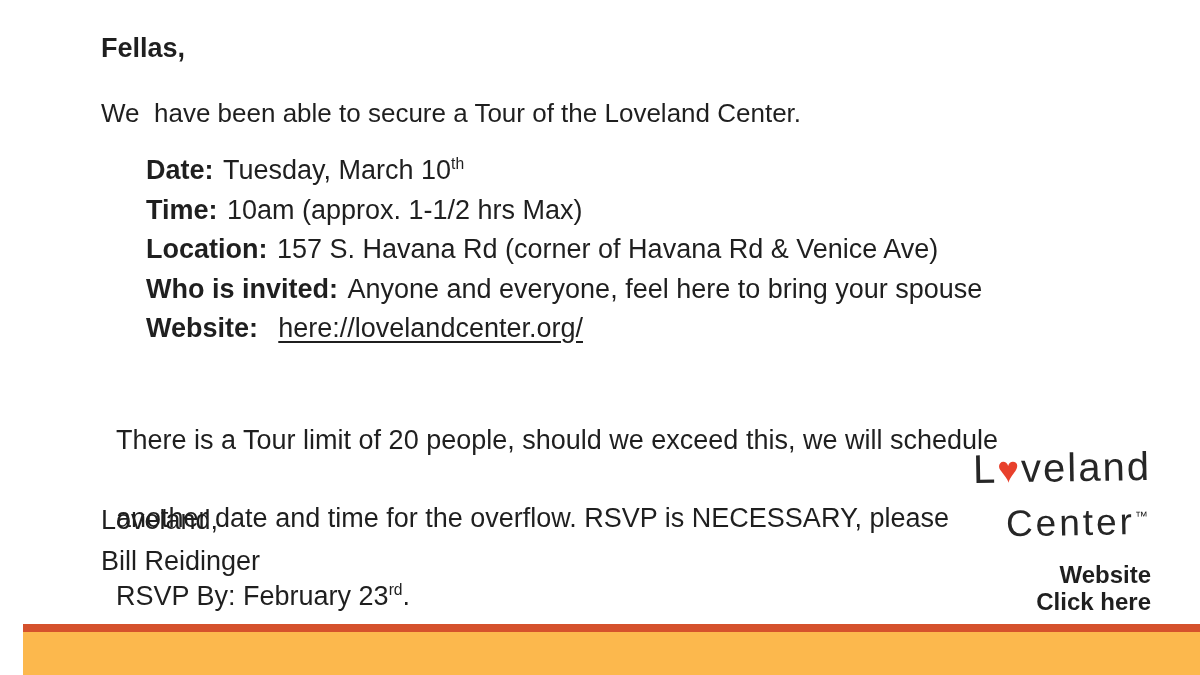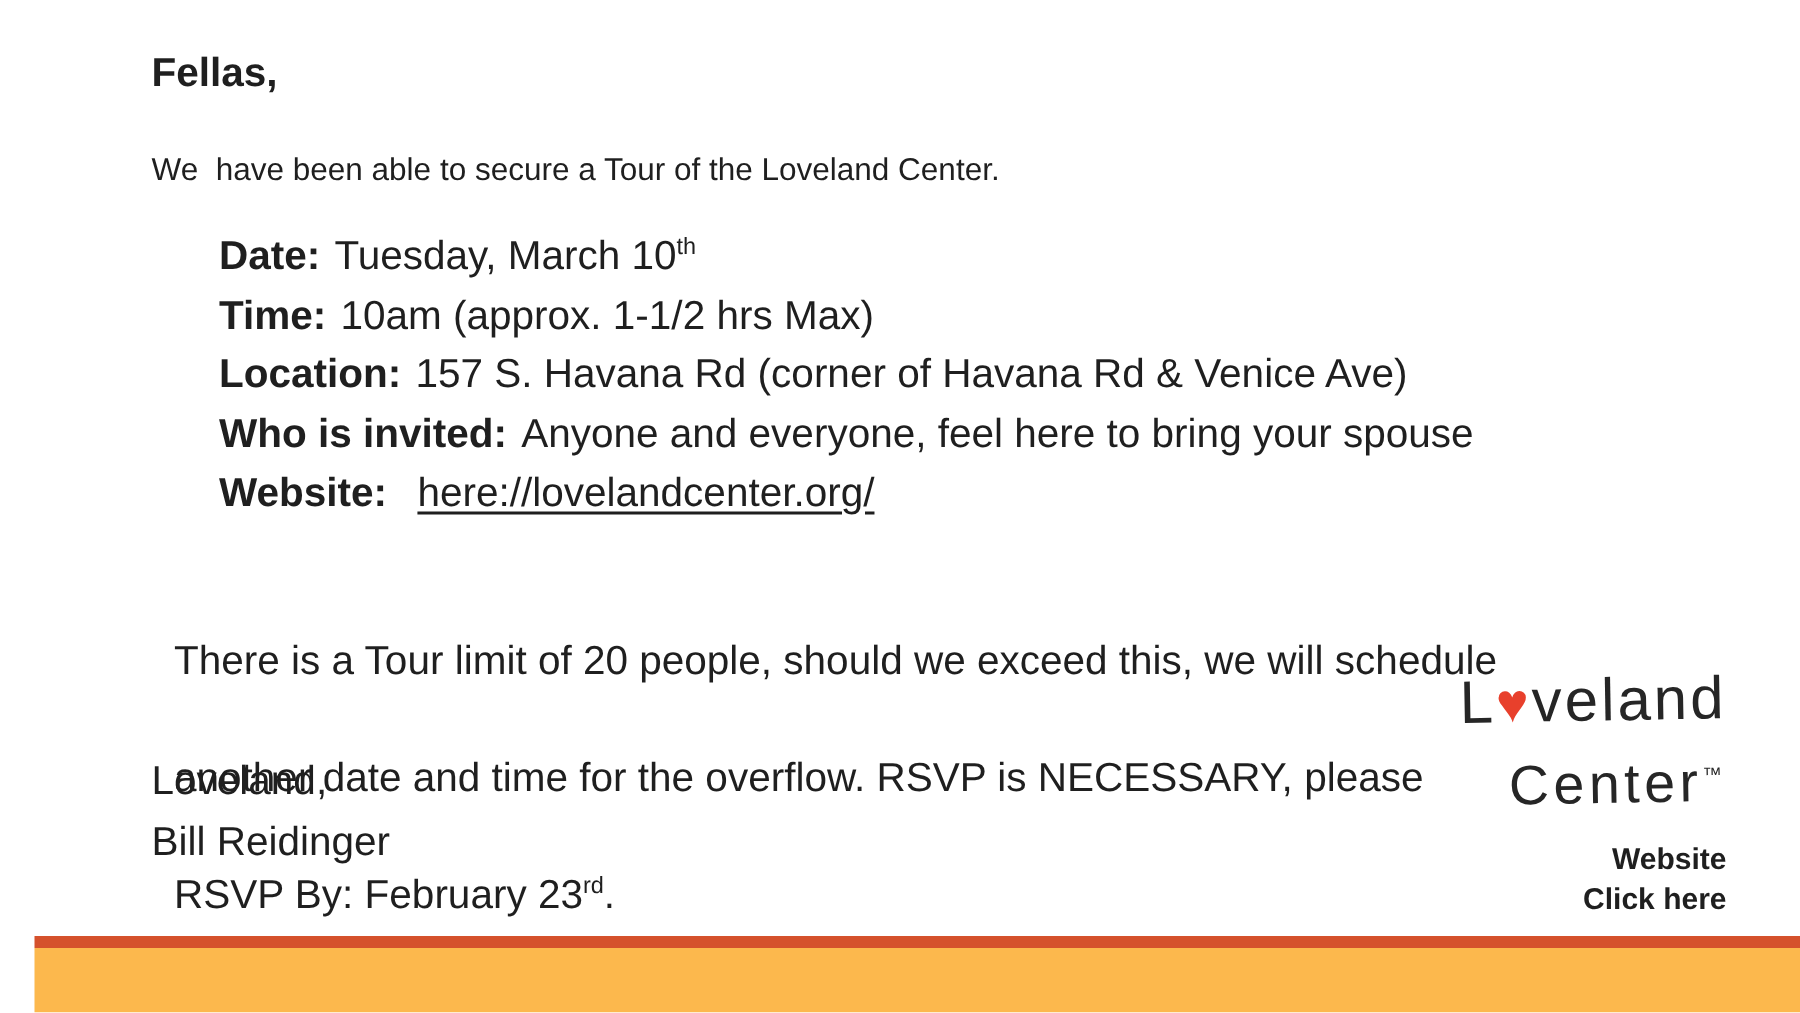--- a/index.html
+++ b/index.html
@@ -14,21 +14,21 @@
   .bold { font-weight: 400; }
   sup { font-size: 0.58em; vertical-align: super; line-height: 0; }
 
   .salutation {
     left: 78px; top: 29px;
     font-size: 27px; font-weight: 700; line-height: 39px;
     white-space: pre-wrap;
   }
   .intro {
     left: 78px; top: 94px;
-    font-size: 21px; line-height: 39px;
+    font-size: 26px; line-height: 39px;
     white-space: pre-wrap;
   }
   .details {
     left: 123px; top: 151px;
     font-size: 27px; line-height: 39.5px;
     white-space: nowrap;
   }
   .detail-label { font-weight: 700; margin-right: 0.35em; text-align: center; }
   .detail-label.wide-gap { margin-right: 0.75em; }
   .link {
@@ -64,21 +64,21 @@
     letter-spacing: 3px;
     font-weight: 500;
     transform: rotate(-1deg);
     line-height: 1.2;
     margin-top: 10px;
   }
   .heart { color: #e8402c; font-size: 0.92em; }
   .tm { font-size: 13px; vertical-align: super; }
   .logo-links {
     margin-top: 14px;
-    font-size: 20px; font-weight: 700; line-height: 27px;
+    font-size: 24px; font-weight: 700; line-height: 27px;
     color: #1f1f1f;
   }
   .logo-link-line { cursor: pointer; }
 
   .accent-line {
     left: 0; top: 624px; width: 1200px; height: 8px;
     background: #d5512c;
   }
   .accent-bar {
     left: 0; top: 632px; width: 1200px; height: 43px;

